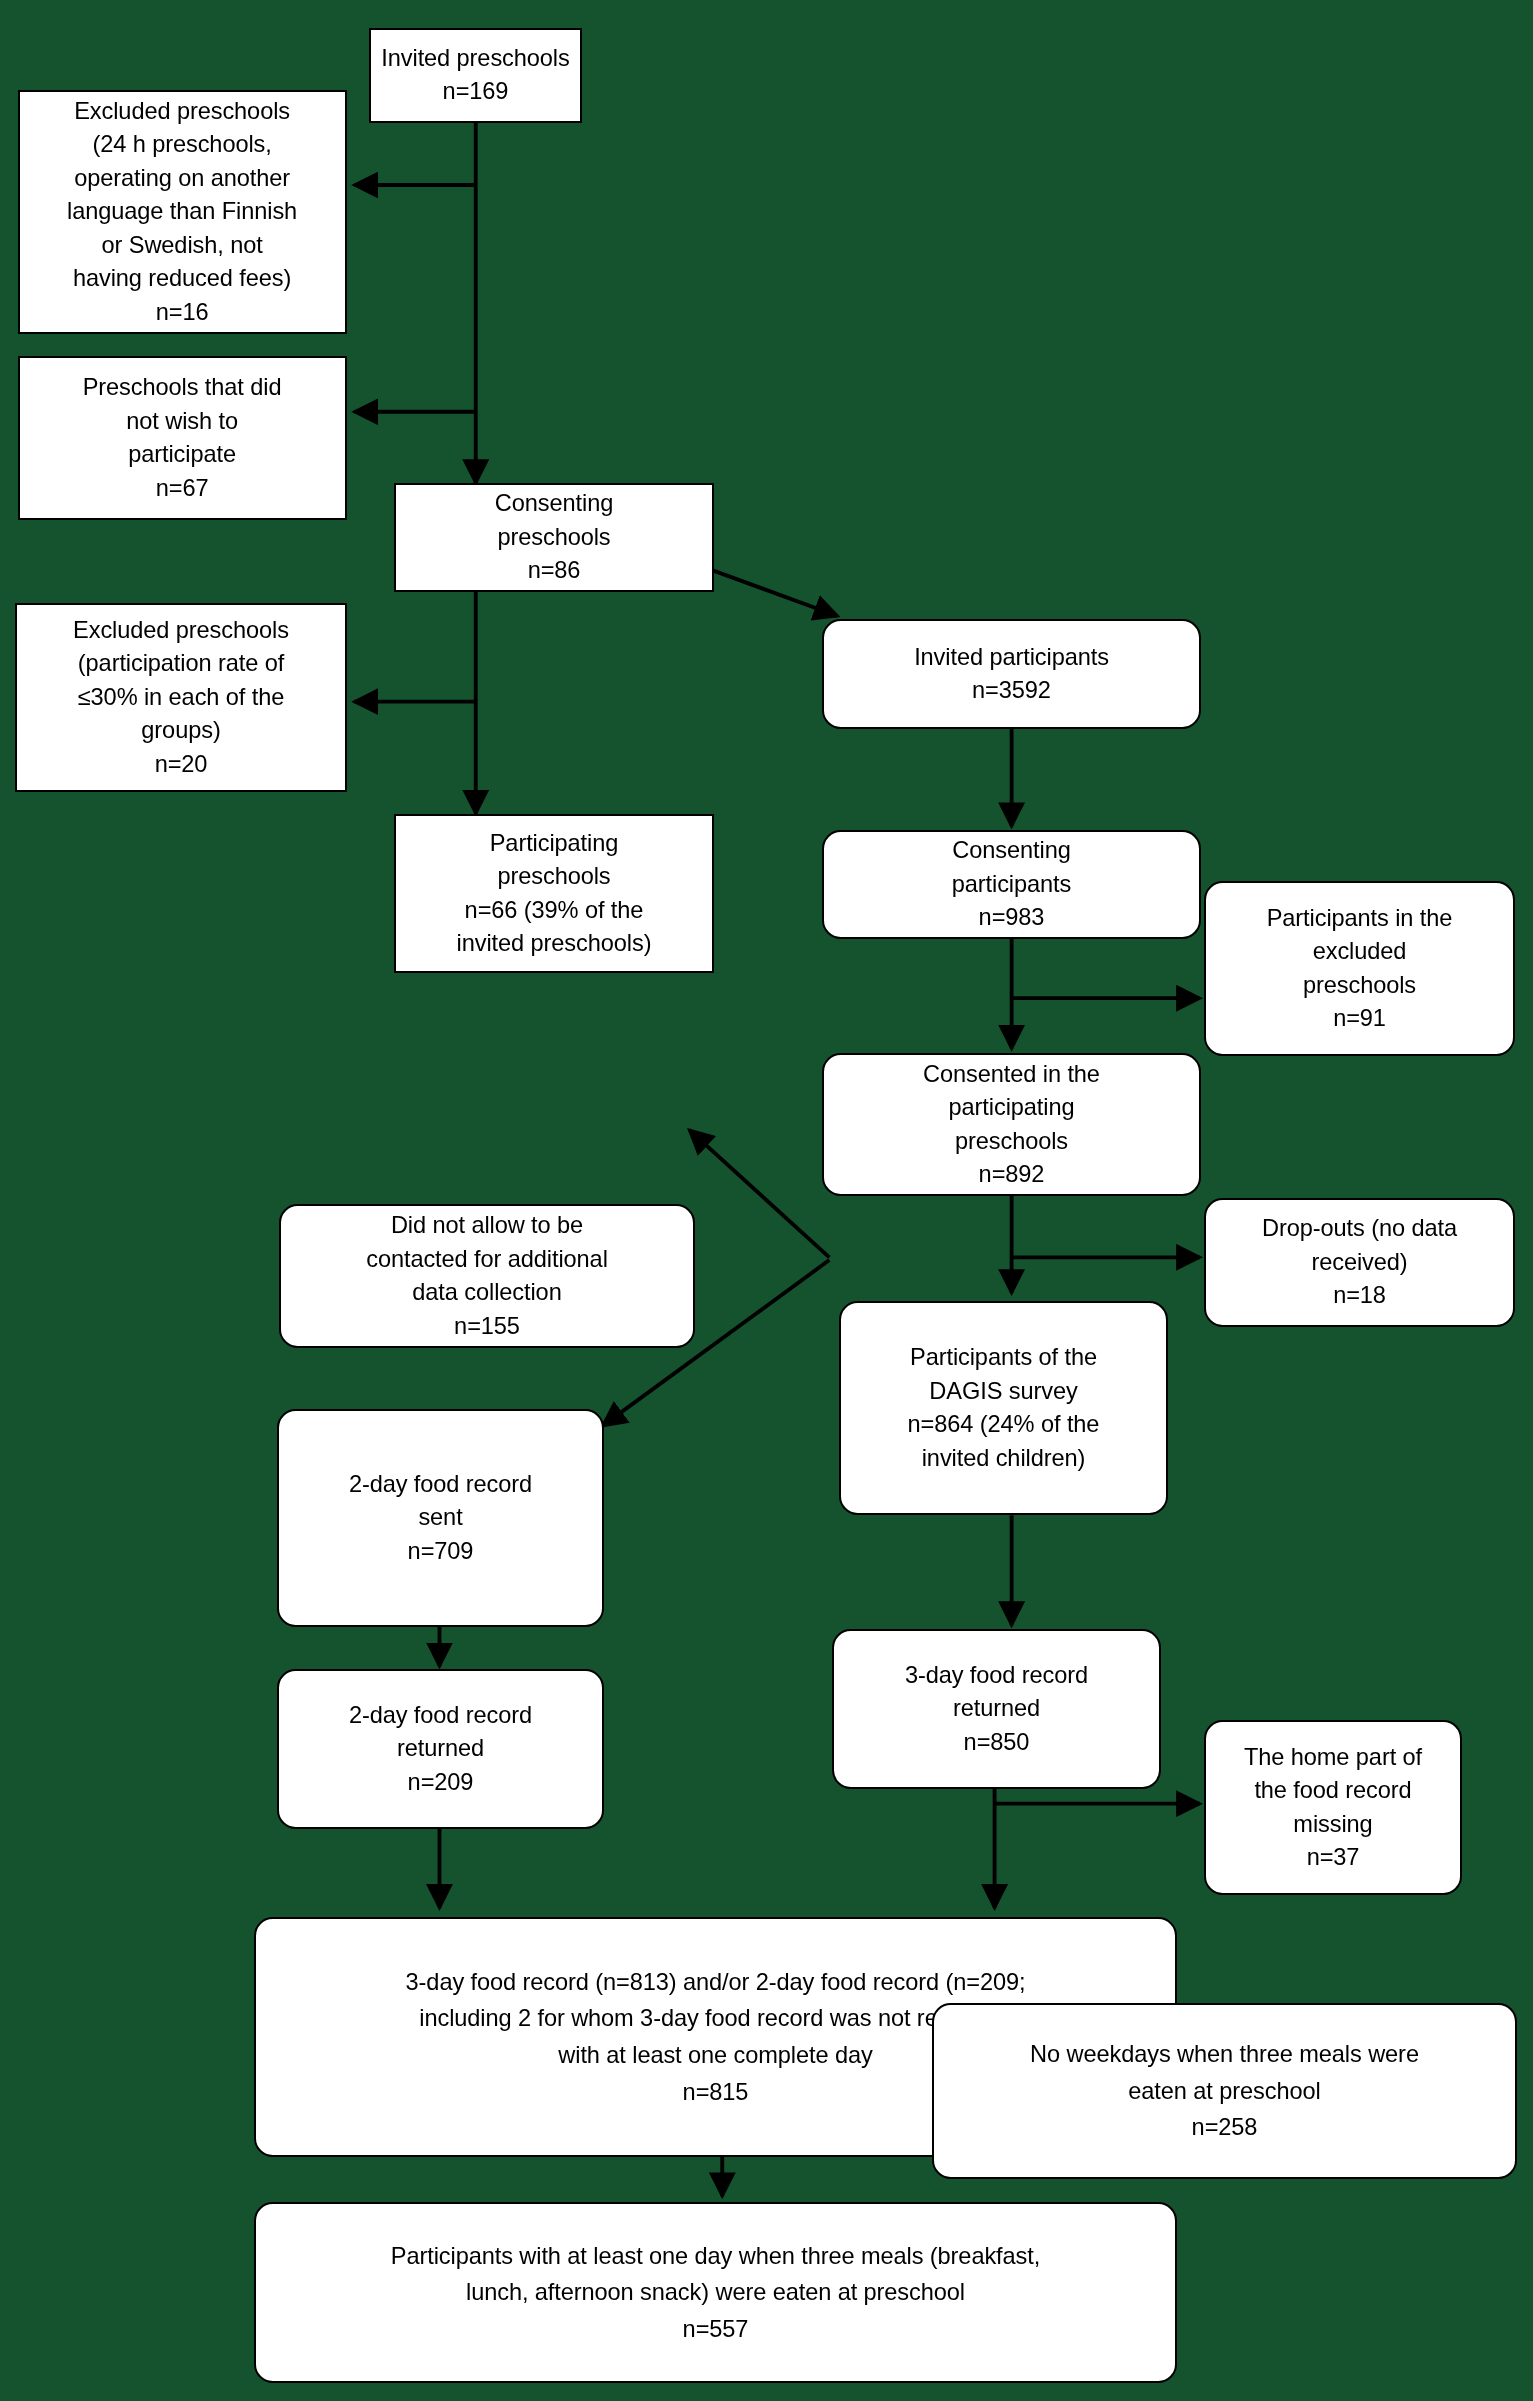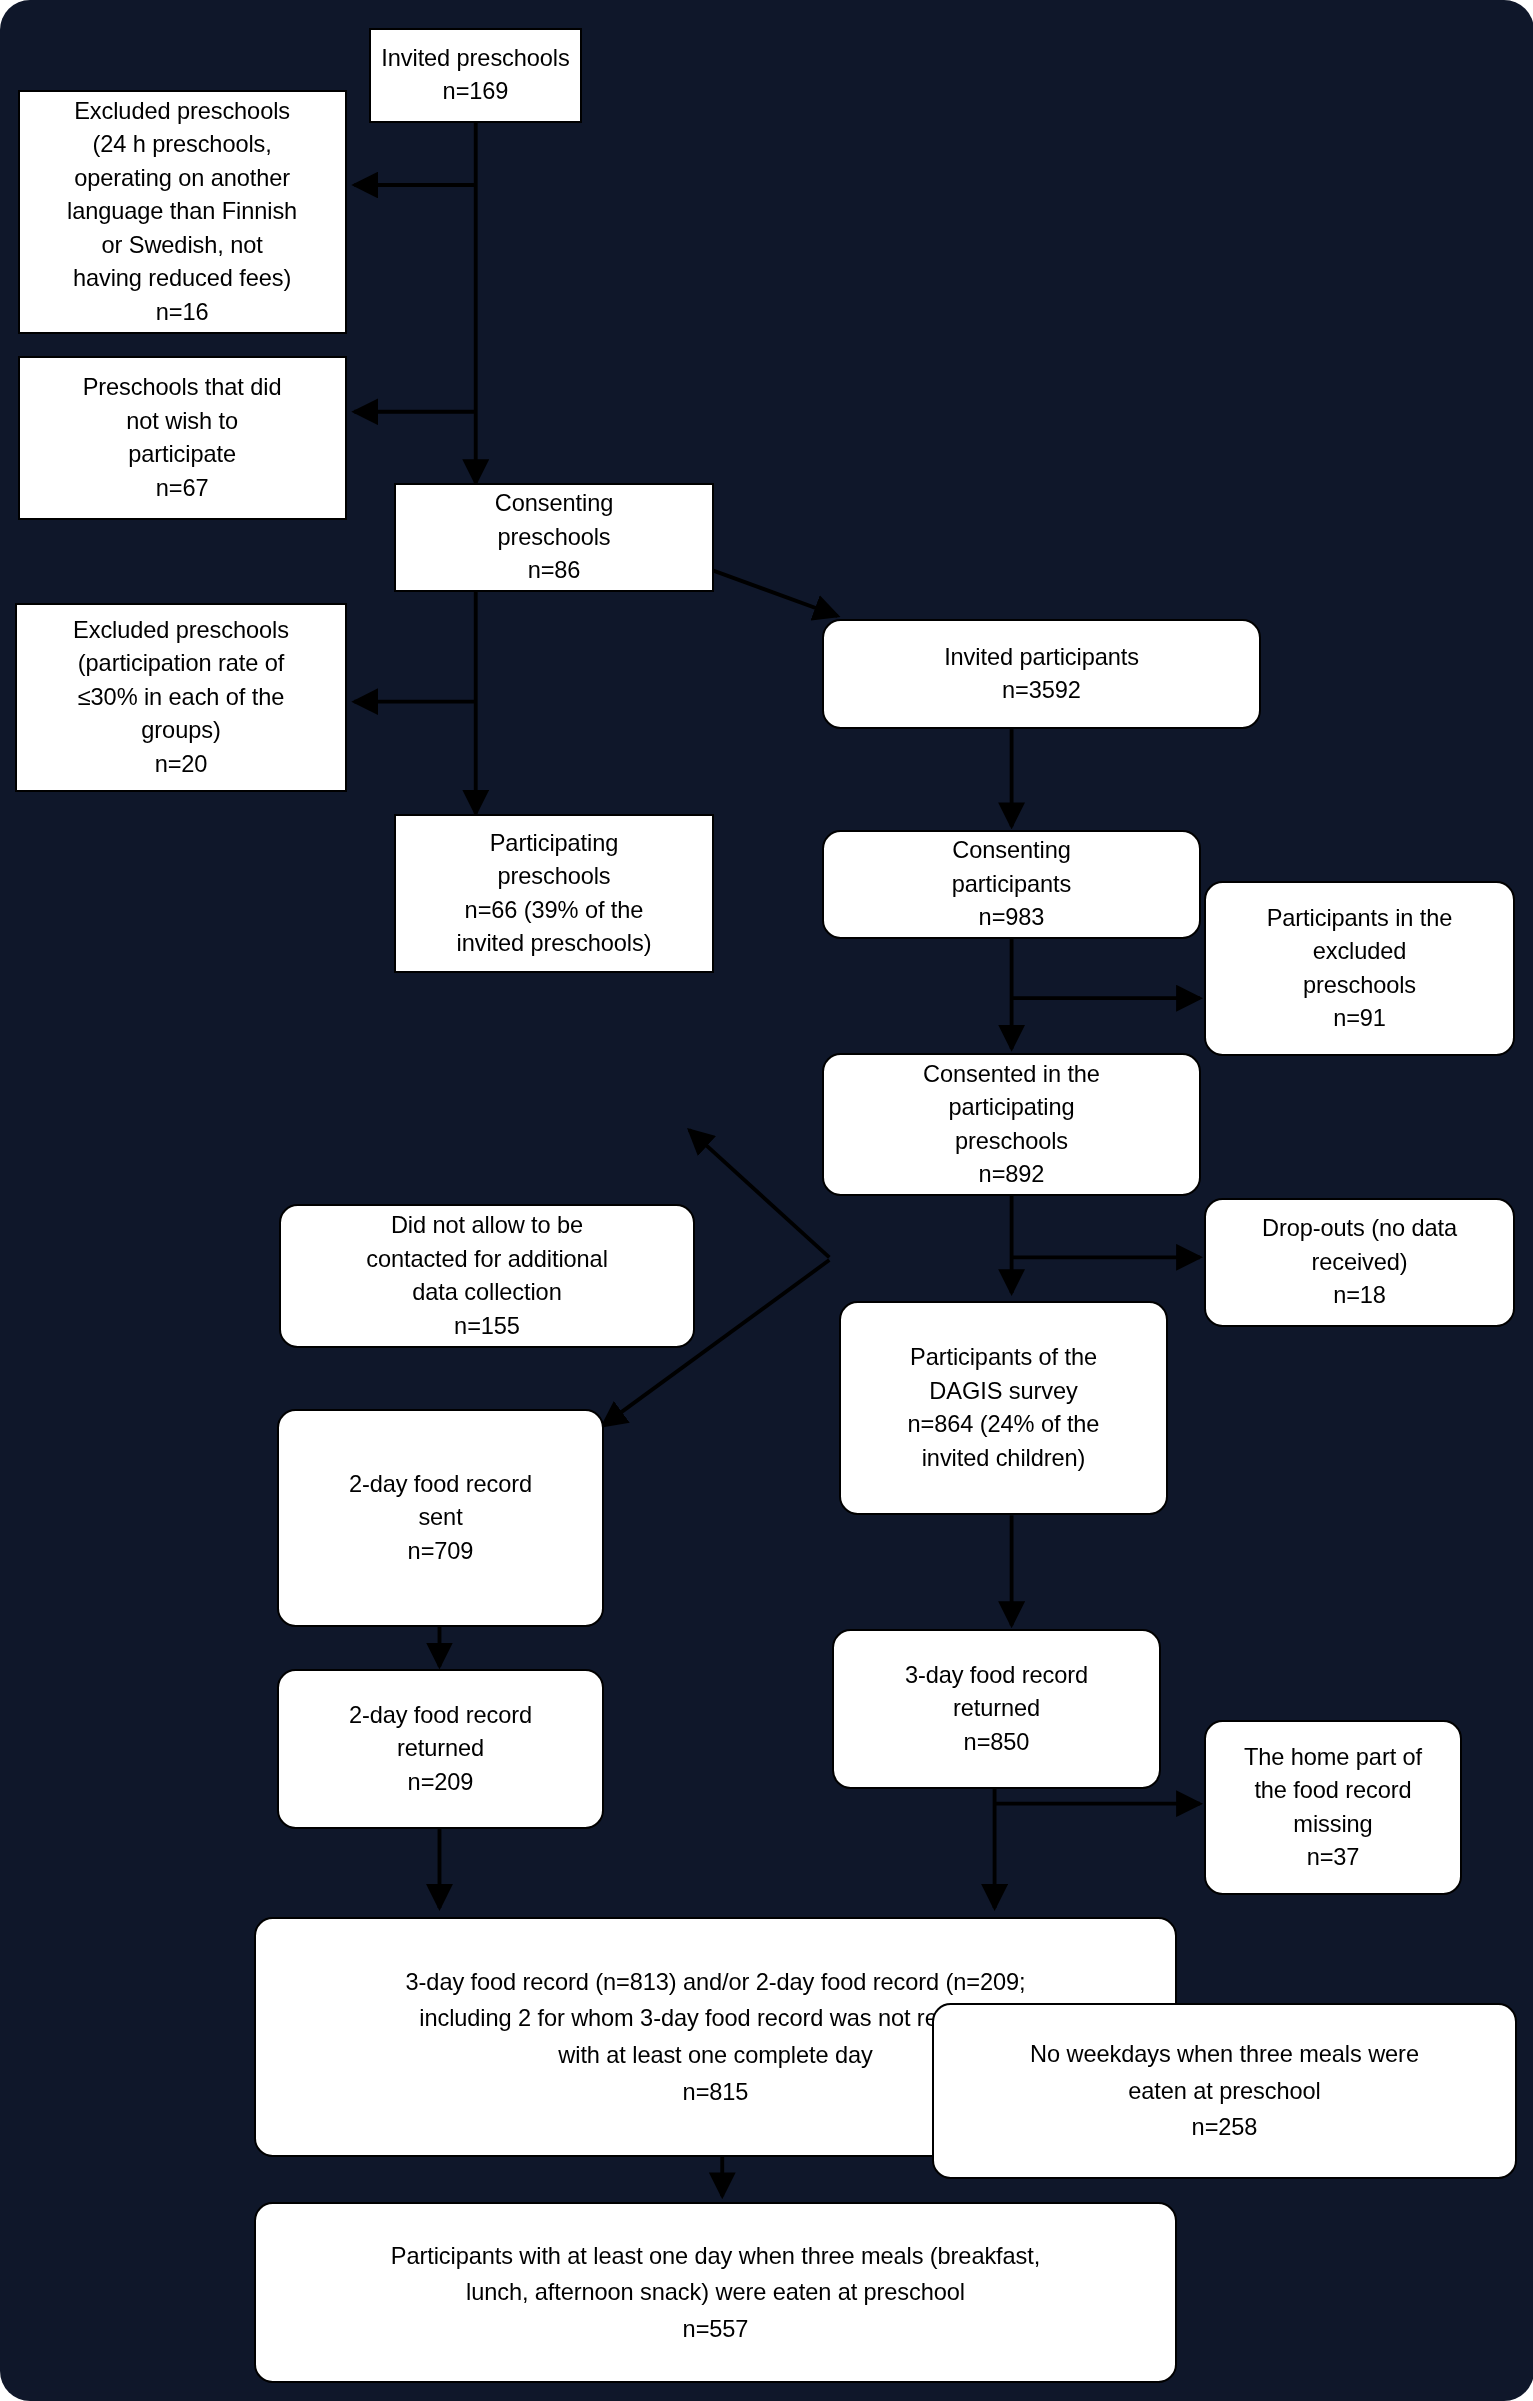--- a/index.html
+++ b/index.html
@@ -4,23 +4,22 @@
 <style>
   html, body {
     margin: 0;
     padding: 0;
     background: #ffffff;
   }
   #flowchart-root {
     position: relative;
     width: 1534px;
     height: 2401px;
-    background: #0f172a;
+    background: #14532d;
     font-family: "Liberation Sans", sans-serif;
-    border-radius: 30px;
   }
   svg.flow-canvas {
     position: absolute;
     top: 0;
     left: 0;
     width: 1534px;
     height: 2401px;
   }
   .node-box {
     position: absolute;
@@ -143,21 +142,21 @@
 n=20</span>
   </div>
 
   <div class="node-box" style="left:394px; top:814px; width:320px; height:159px;">
     <span class="node-text">Participating
 preschools
 n=66 (39% of the
 invited preschools)</span>
   </div>
 
-  <div class="node-box rounded" style="left:822px; top:619px; width:439px; height:110px;">
+  <div class="node-box rounded" style="left:822px; top:619px; width:379px; height:110px;">
     <span class="node-text">Invited participants
 n=3592</span>
   </div>
 
   <div class="node-box rounded" style="left:822px; top:830px; width:379px; height:109px;">
     <span class="node-text">Consenting
 participants
 n=983</span>
   </div>
 

